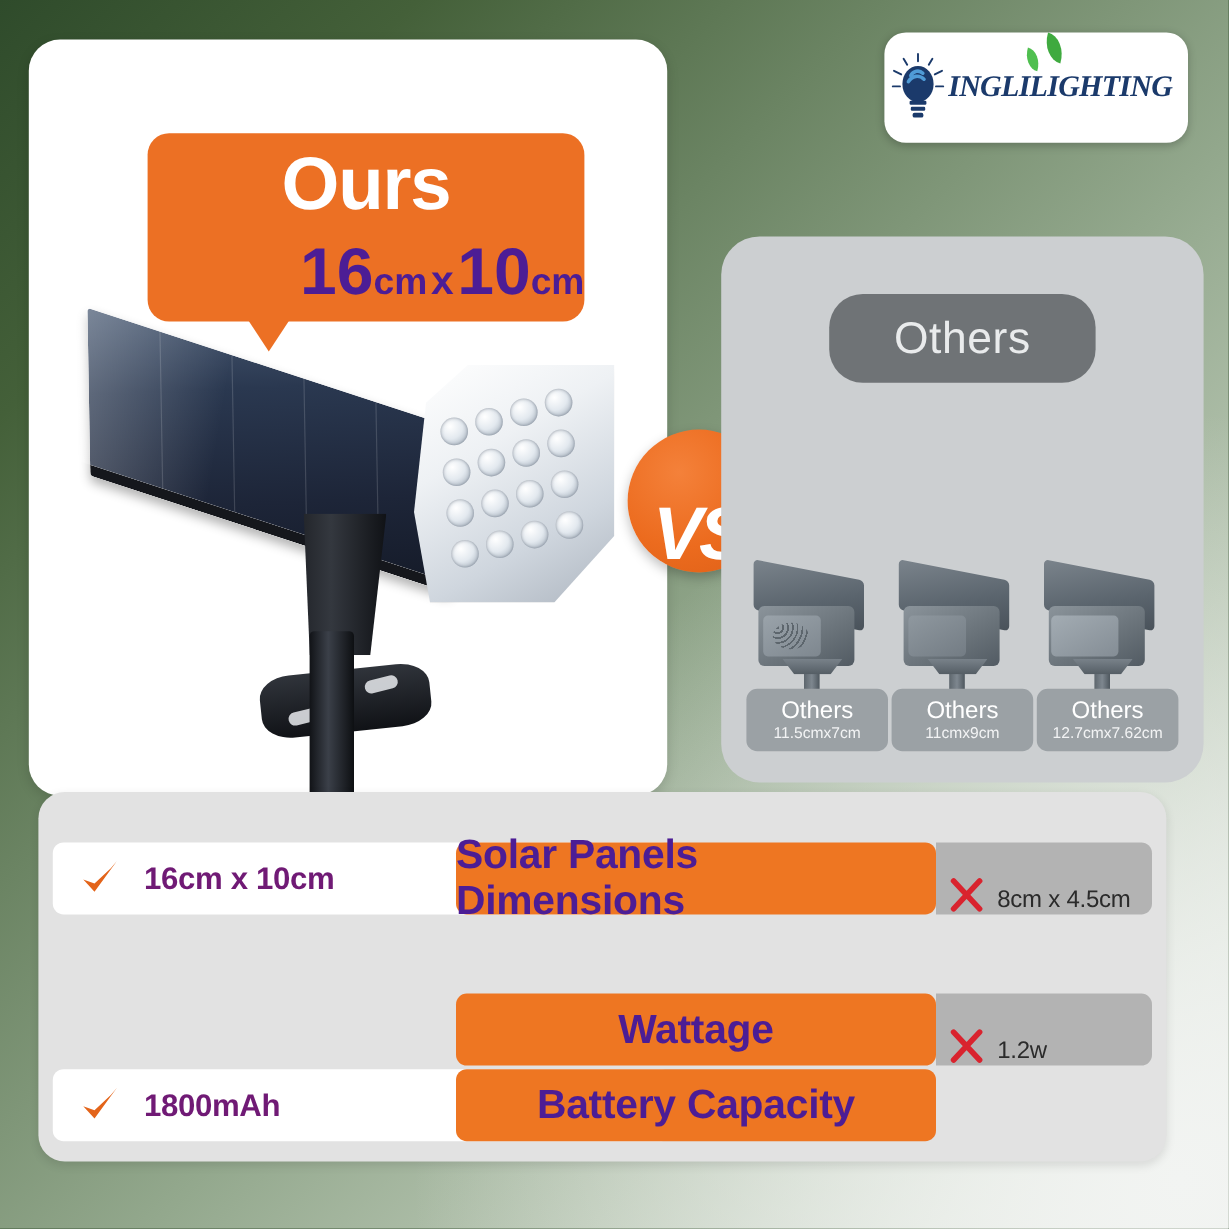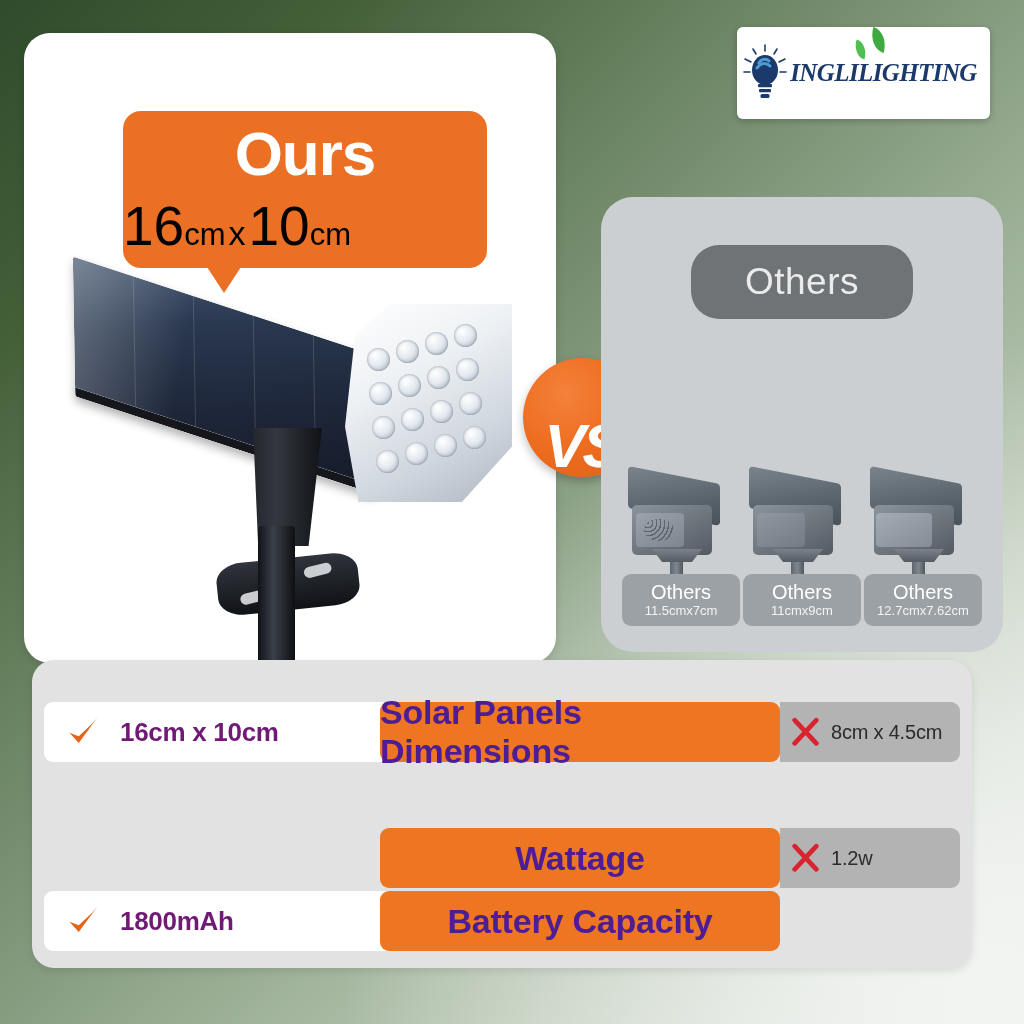--- a/index.html
+++ b/index.html
@@ -11,21 +11,21 @@
   #stage{
     position:relative;width:1024px;height:1024px;
     background:
       radial-gradient(circle at 96% 96%, #f2f4f2 0%, rgba(242,244,242,0) 46%),
       linear-gradient(135deg,#2f4b2b 0%,#446039 17%,#6b8463 36%,#93a88d 56%,#b9c7b4 74%,#d8e0d5 88%,#eceeea 100%);
   }
 
   
   #logo-card{
     position:absolute;left:737px;top:27px;width:253px;height:92px;
-    background:#fff;border-radius:6px;
+    background:#fff;border-radius:18px;
     box-shadow:0 2px 7px rgba(0,0,0,.22);
     display:flex;align-items:center;justify-content:center;
   }
   #logo-inner{display:flex;align-items:center;gap:2px;transform:translateX(-4px);}
   .logo-text{
     font-family:"Liberation Serif","DejaVu Serif",serif;
     font-weight:bold;font-style:italic;font-size:25px;letter-spacing:-.6px;
     color:#1b3a6b;position:relative;
   }
   .leaf{
@@ -46,22 +46,22 @@
   #ours-badge:after{
     content:"";position:absolute;left:84px;bottom:-25px;
     border-left:17px solid transparent;border-right:17px solid transparent;
     border-top:26px solid #ec7024;
   }
   #ours-title{
     position:absolute;left:0;top:12px;width:100%;text-align:center;
     color:#fff;font-size:62px;font-weight:bold;letter-spacing:-1px;line-height:1;
   }
   #ours-size{
-    position:absolute;left:0;top:88px;width:100%;text-align:left;
-    color:#000000;font-weight:normal;line-height:1;white-space:nowrap;
+    position:absolute;left:0;top:88px;width:100%;text-align:right;
+    color:#4c1d95;font-weight:bold;line-height:1;white-space:nowrap;
   }
   .big{font-size:55px;}
   .sml{font-size:31px;}
   .xs{font-size:34px;padding:0 3px;}
 
   
   #product{position:absolute;left:38px;top:255px;width:470px;height:400px;}
   #panel{
     position:absolute;left:12px;top:18px;width:300px;height:130px;
     background:linear-gradient(160deg,#4a5b74 0%,#2a3850 30%,#1d2538 70%,#151b29 100%);
@@ -182,21 +182,21 @@
   }
   .cell-mid{
     position:absolute;left:336px;top:0;width:400px;height:60px;
     background:#ee7622;border-radius:9px;
     display:flex;align-items:center;justify-content:center;
   }
   .cell-mid span{color:#4c1d95;font-size:34px;font-weight:bold;letter-spacing:-.2px;}
   .cell-other{
     position:absolute;left:736px;top:0;width:180px;height:60px;
     background:#b3b3b3;border-radius:0 9px 9px 0;
-    display:flex;align-items:center;
+    display:flex;align-items:flex-end;
   }
   .xmark{width:31px;height:31px;margin-left:10px;flex:none;}
   .other-val{margin-left:10px;color:#2b2b2b;font-size:20px;letter-spacing:-.2px;}
 </style>
 </head>
 <body>
 
 <div id="stage">
 
   <div id="logo-card">

